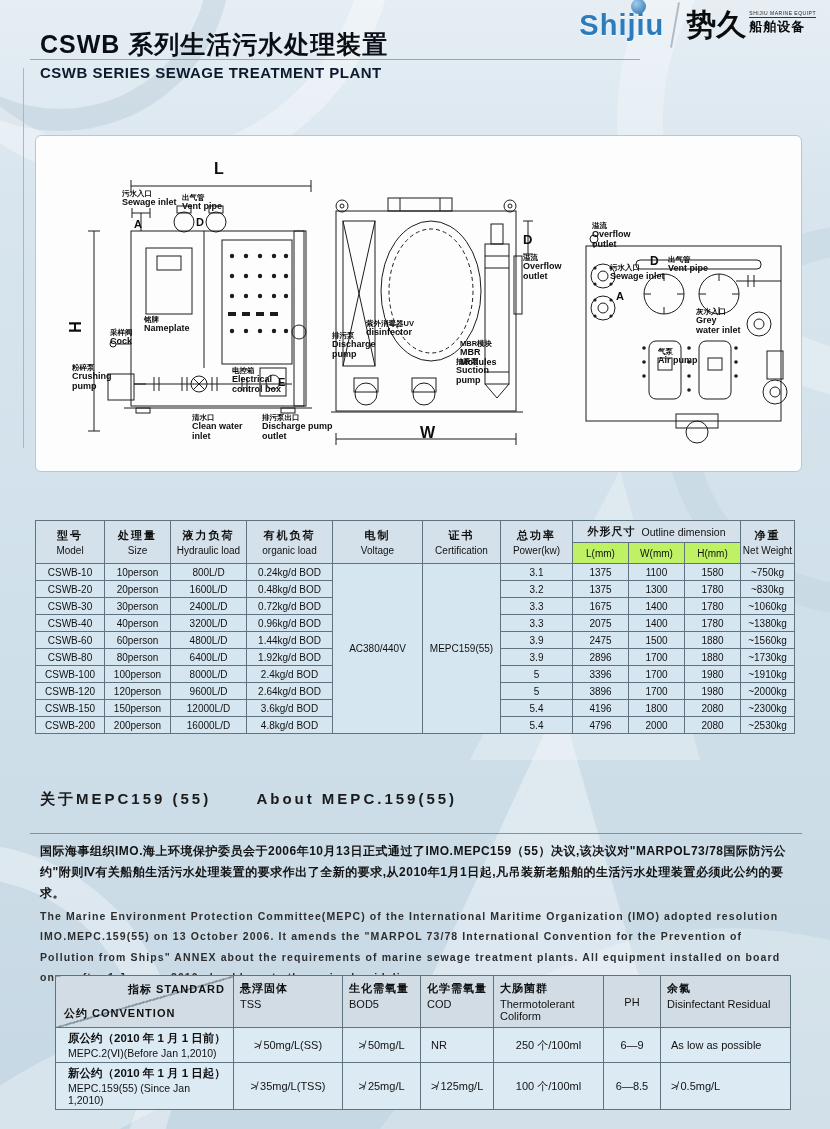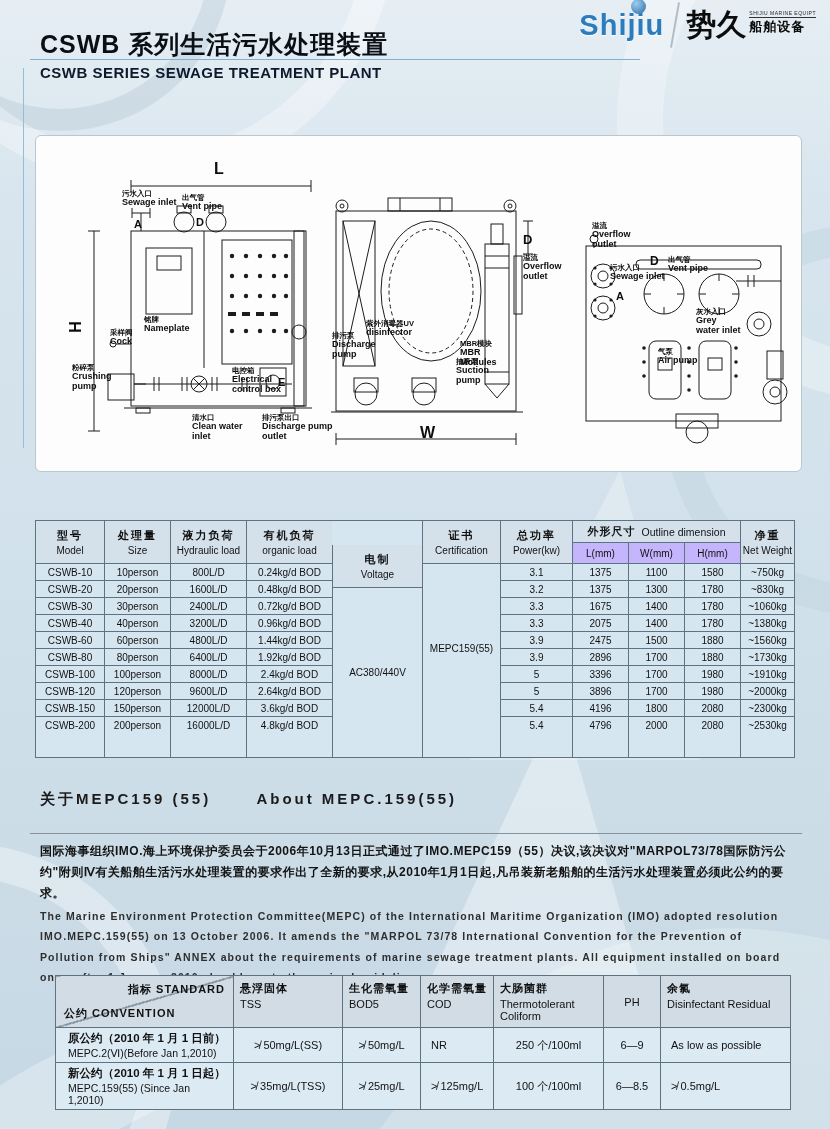--- a/index.html
+++ b/index.html
@@ -51,21 +51,21 @@
   .spec .cell{height:17px;border-top:1px solid #5f7280;display:flex;align-items:center;justify-content:center;
     font-size:10px;box-sizing:border-box;}
   .spec .cell.merged{height:170px;}
   .spec .group-hdr{height:21px;display:flex;align-items:center;justify-content:center;gap:6px;
     background:#d5e1ea;font-size:10.5px;box-sizing:border-box;}
   .spec .group-hdr .h-cn{letter-spacing:1px;}
   .spec .subrow{display:flex;flex:1;}
   .spec .sub{flex:1;display:flex;flex-direction:column;box-sizing:border-box;}
   .spec .sub + .sub{border-left:1px solid #5f7280;}
   .spec .subhdr{height:21px;border-top:1px solid #5f7280;display:flex;align-items:center;justify-content:center;
-    font-size:10px;background:#c4b5fd;box-sizing:border-box;}
+    font-size:10px;background:#bef264;box-sizing:border-box;}
 
   
   .mepc-head{position:absolute;left:40px;top:790px;font-size:15px;font-weight:bold;color:#1a1a1a;letter-spacing:3px;text-align:right;}
   .mepc-head .en{margin-left:38px;}
   .mepc-rule{position:absolute;left:30px;top:833px;width:772px;height:1px;background:#85929c;}
   .mepc-body{position:absolute;left:40px;top:841px;width:758px;}
   .para-cn{font-size:12px;font-weight:600;line-height:1.75;letter-spacing:.5px;color:#131313;margin:0 0 2px 0;}
   .para-en{font-size:10.5px;font-weight:bold;line-height:1.95;letter-spacing:1.1px;color:#2e2e2e;margin:0;}
 
   
@@ -447,21 +447,21 @@
             <div class="cell">0.72kg/d BOD</div>
             <div class="cell">0.96kg/d BOD</div>
             <div class="cell">1.44kg/d BOD</div>
             <div class="cell">1.92kg/d BOD</div>
             <div class="cell">2.4kg/d BOD</div>
             <div class="cell">2.64kg/d BOD</div>
             <div class="cell">3.6kg/d BOD</div>
             <div class="cell">4.8kg/d BOD</div>
           </div>
       </div>
-      <div class="col" style="width:90px;margin-top:24px;">
+      <div class="col" style="width:90px;">
         <div class="hdr">
           <div class="h-cn">电制</div>
           <div class="h-en">Voltage</div>
         </div>
         <div class="cell merged">AC380/440V</div>
       </div>
       <div class="col" style="width:78px;">
         <div class="hdr">
           <div class="h-cn">证书</div>
           <div class="h-en">Certification</div>

